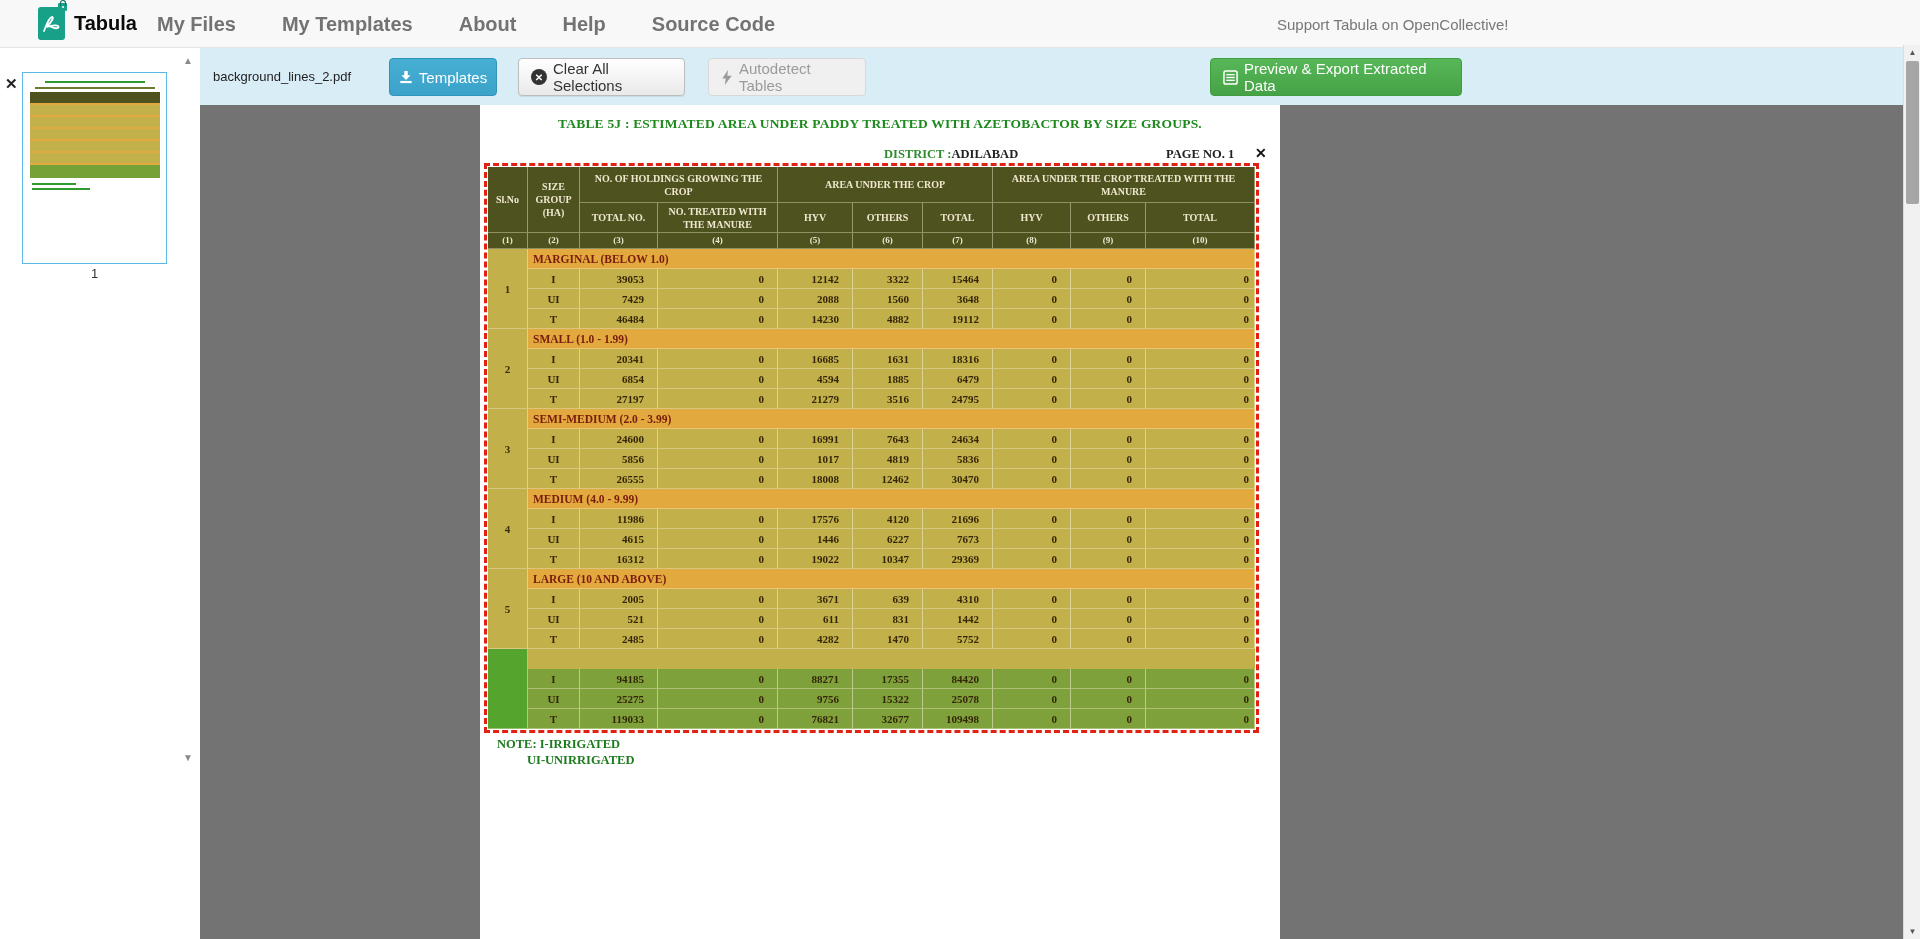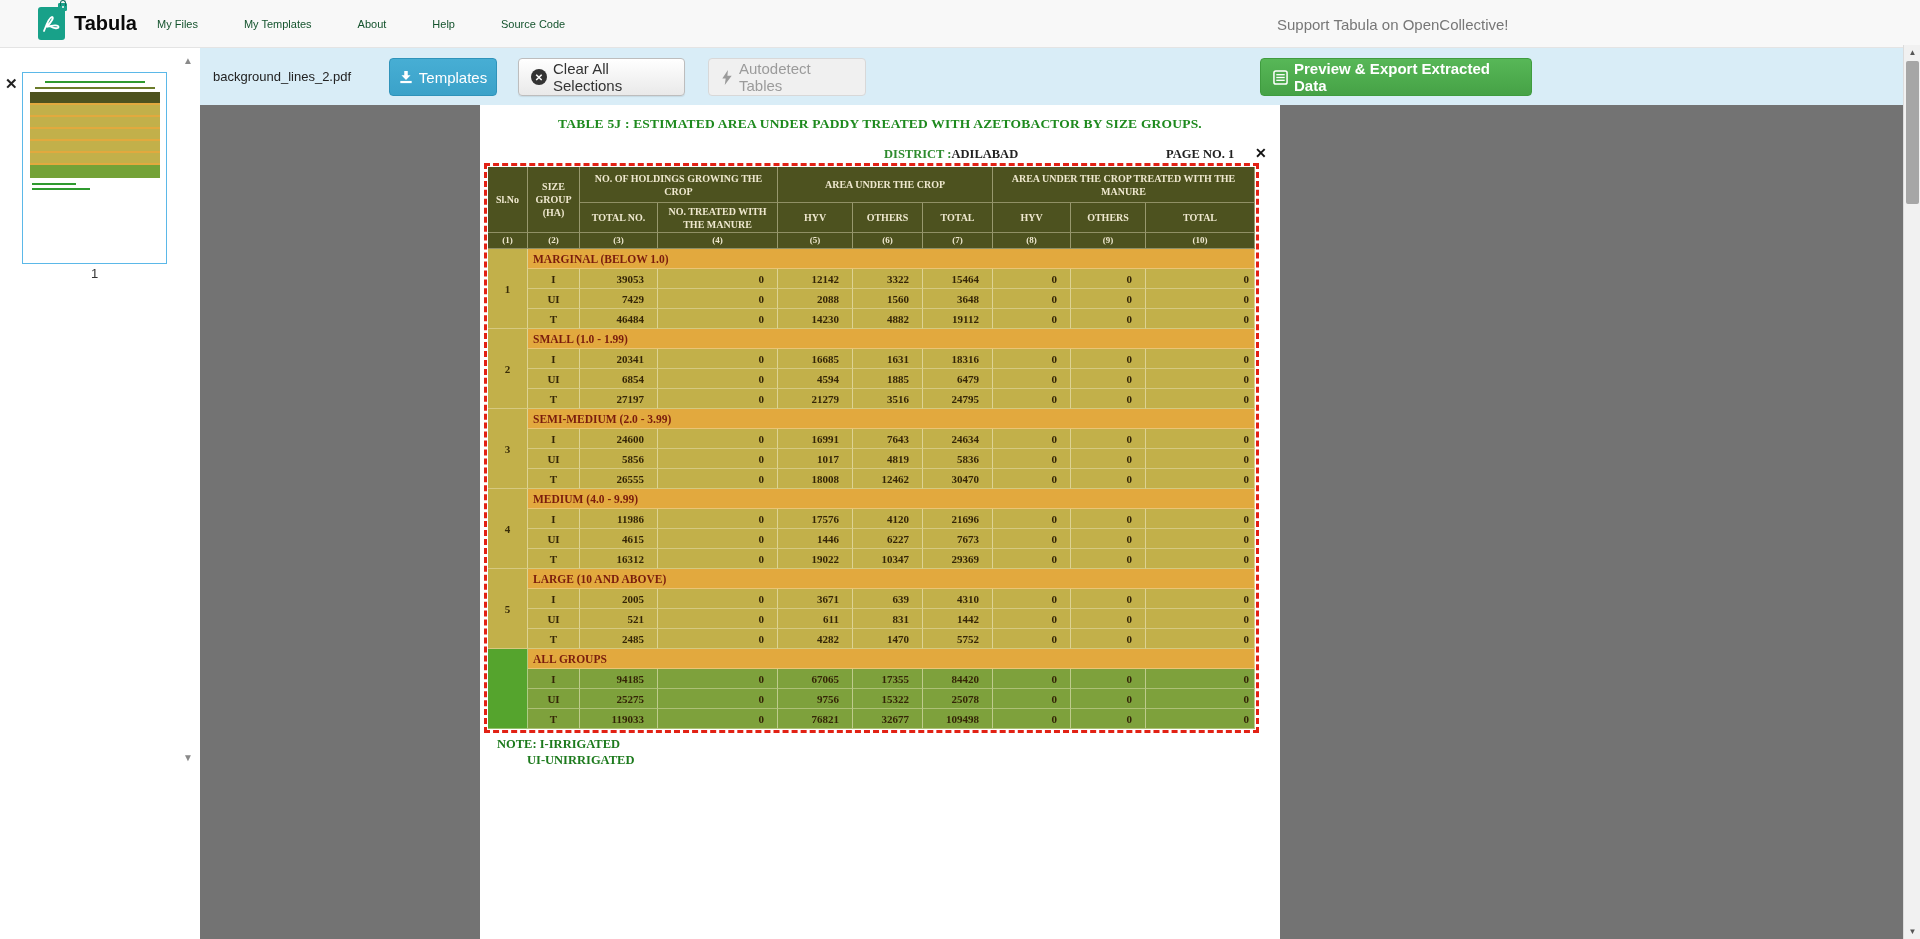--- a/index.html
+++ b/index.html
@@ -14,21 +14,21 @@
   .logo { position:relative; width:27px; height:33px; background:#18a189; border-radius:3px; }
   .logo svg { position:absolute; left:1px; top:5px; }
   .logo .lock { position:absolute; right:-2px; top:-4px; width:9px; height:8px;
                 background:#18a189; border:1.5px solid #18a189; border-radius:1px; }
   .logo .lock:before { content:""; position:absolute; left:1px; top:-4px; width:4px; height:5px;
                 border:1.5px solid #0e6e5e; border-bottom:none; border-radius:3px 3px 0 0; }
   .logo .lock:after { content:""; position:absolute; left:2.5px; top:2px; width:2px; height:2px;
                 background:#fff; border-radius:50%; }
   .brand { margin-left:9px; font-size:20px; font-weight:bold; color:#0a0a0a; }
   .nav-links { position:absolute; left:157px; top:0; height:48px; display:flex; align-items:center; }
-  .nav-links a { color:#14532d; font-size:11px; text-decoration:none; margin-right:46px; cursor:pointer; }
+  .nav-links a { color:#737373; font-size:20px; text-decoration:none; margin-right:46px; cursor:pointer;font-weight:bold; }
   .support { position:absolute; left:1277px; top:0; height:48px; display:flex; align-items:center;
              color:#777; font-size:15px; cursor:pointer; }
 
   
   .sidebar { position:absolute; left:0; top:48px; width:200px; height:891px; background:#fff; z-index:10; }
   .thumb-close { position:absolute; left:5px; top:28px; font-size:15px; font-weight:bold;
                  color:#222; cursor:pointer; line-height:1; }
   .thumb { position:absolute; left:22px; top:24px; width:145px; height:192px;
            background:#fff; border:1px solid #5bb8e8; cursor:pointer; }
   .thumb .t-title { position:absolute; left:22px; top:8px; width:100px; height:2px; background:#2f9a2f; }
@@ -57,22 +57,22 @@
   .btn .bicon { margin-right:6px; display:inline-flex; align-items:center; }
   .btn-templates { left:189px; width:108px; background:linear-gradient(#47aed4,#3ba2c9);
                    border:1px solid #2f93ba; color:#fff; }
   .btn-clear { left:318px; width:167px; background:linear-gradient(#ffffff,#e9e9e9);
                border:1px solid #bdbdbd; color:#333; box-shadow:0 1px 1px rgba(0,0,0,.08); }
   .btn-clear .circlex { display:inline-flex; width:16px; height:16px; border-radius:50%;
                background:#333; color:#fff; font-size:10px; font-weight:bold;
                align-items:center; justify-content:center; }
   .btn-auto { left:508px; width:158px; background:#f0f0f0; border:1px solid #d8d8d8;
               color:#9b9b9b; cursor:default; }
-  .btn-export { left:1060px; width:272px; background:linear-gradient(#57b757,#46a246);
-                border:1px solid #3f9c3f; color:#fff;font-weight:bold; }
+  .btn-export { left:1010px; width:252px; background:linear-gradient(#57b757,#46a246);
+                border:1px solid #3f9c3f; color:#fff; }
 
   
   .docarea { position:absolute; left:0; top:57px; width:1720px; height:834px;
              background:#737373; overflow:hidden; }
   .page { position:absolute; left:280px; top:0; width:800px; height:834px; background:#ffffff;
           font-family:"Liberation Serif", serif; }
   .doc-title { position:absolute; left:0; top:11px; width:800px; text-align:center;
                font-size:13.5px; font-weight:bold; color:#1e8a1e; letter-spacing:.2px; }
   .meta { position:absolute; top:42px; font-size:12.5px; font-weight:bold; color:#222; }
   .meta .grn { color:#2e8b2e; }
@@ -382,25 +382,24 @@
             <div class="tc rtype" style="grid-area: 23 / 2;">T</div>
             <div class="tc val" style="grid-area: 23 / 3;">2485</div>
             <div class="tc val" style="grid-area: 23 / 4;">0</div>
             <div class="tc val" style="grid-area: 23 / 5;">4282</div>
             <div class="tc val" style="grid-area: 23 / 6;">1470</div>
             <div class="tc val" style="grid-area: 23 / 7;">5752</div>
             <div class="tc val" style="grid-area: 23 / 8;">0</div>
             <div class="tc val" style="grid-area: 23 / 9;">0</div>
             <div class="tc val last" style="grid-area: 23 / 10;">0</div>
             <div class="tc slno allg" style="grid-area: 24 / 1 / span 4;"></div>
-            <div class="tc ghead" style="grid-area: 24 / 2 / auto / span 9;">ALL GROUPS</div>
             <div class="tc rtype gr" style="grid-area: 25 / 2;">I</div>
             <div class="tc val gr" style="grid-area: 25 / 3;">94185</div>
             <div class="tc val gr" style="grid-area: 25 / 4;">0</div>
-            <div class="tc val gr" style="grid-area: 25 / 5;">67065</div>
+            <div class="tc val gr" style="grid-area: 25 / 5;">88271</div>
             <div class="tc val gr" style="grid-area: 25 / 6;">17355</div>
             <div class="tc val gr" style="grid-area: 25 / 7;">84420</div>
             <div class="tc val gr" style="grid-area: 25 / 8;">0</div>
             <div class="tc val gr" style="grid-area: 25 / 9;">0</div>
             <div class="tc val gr last" style="grid-area: 25 / 10;">0</div>
             <div class="tc rtype gr" style="grid-area: 26 / 2;">UI</div>
             <div class="tc val gr" style="grid-area: 26 / 3;">25275</div>
             <div class="tc val gr" style="grid-area: 26 / 4;">0</div>
             <div class="tc val gr" style="grid-area: 26 / 5;">9756</div>
             <div class="tc val gr" style="grid-area: 26 / 6;">15322</div>

